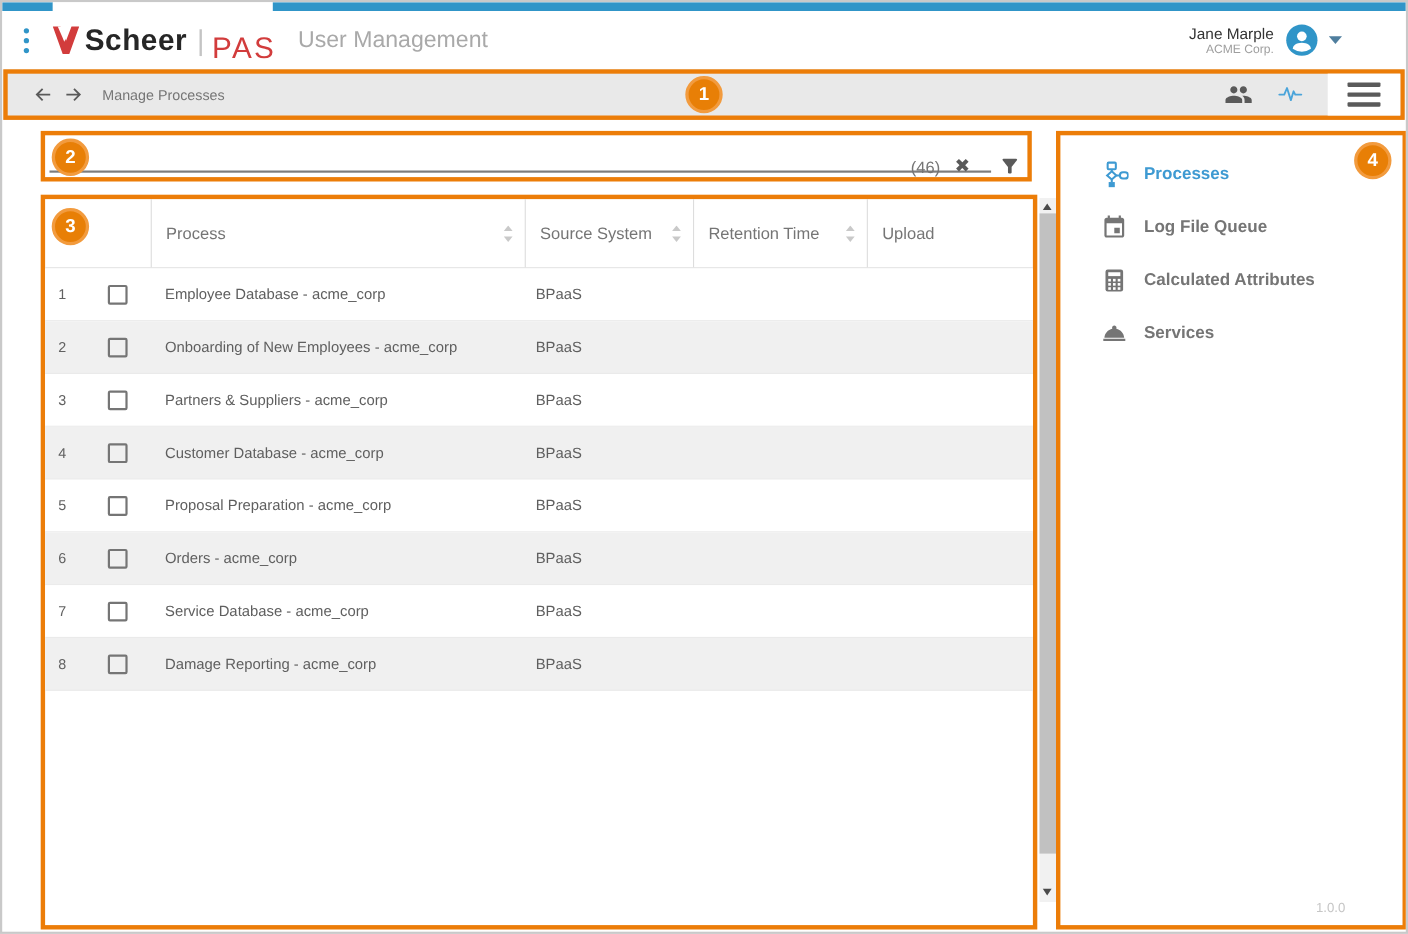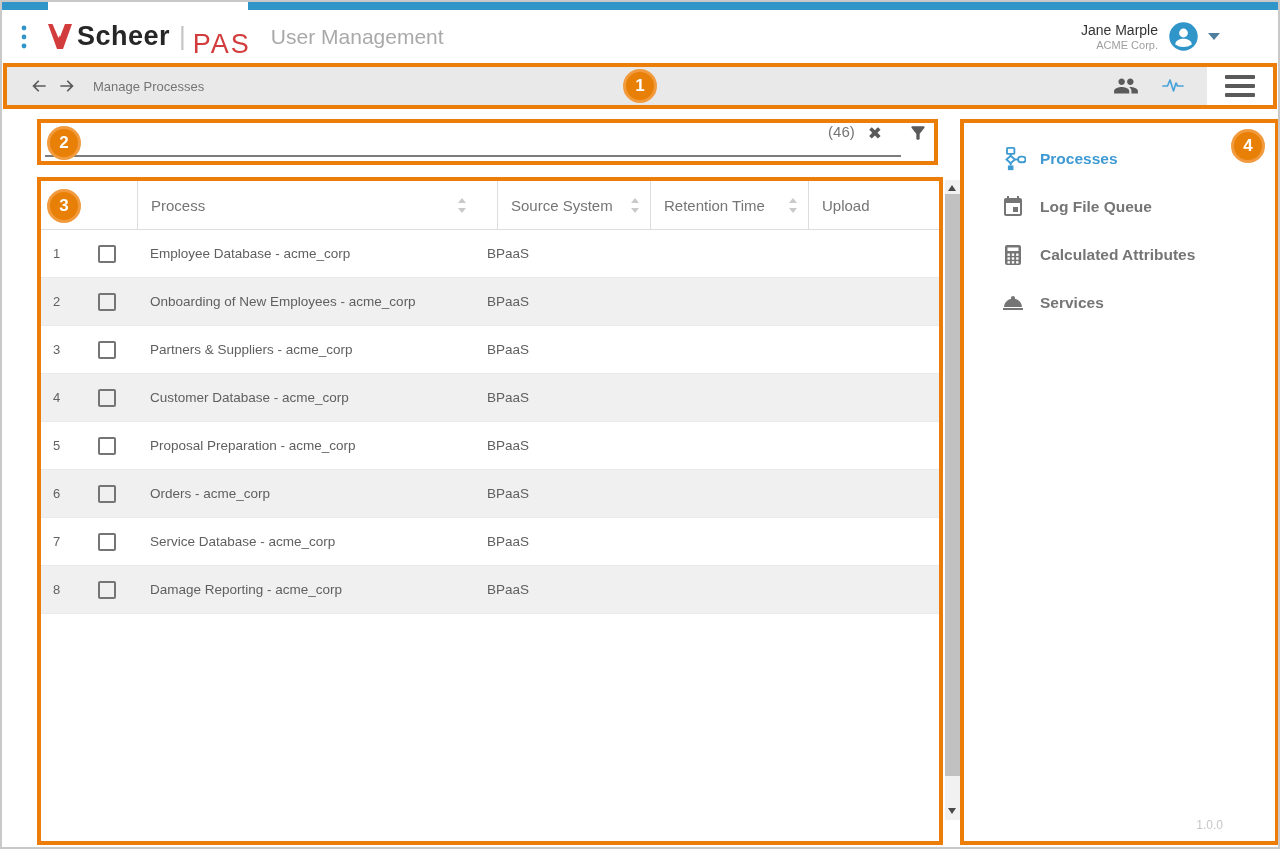--- a/index.html
+++ b/index.html
@@ -47,33 +47,33 @@
   .tb-right { margin-left:auto; display:flex; align-items:center; height:100%; }
   .tb-icon { display:flex; margin-right:22px; }
   .hamburger-btn { width:66px; height:100%; background:#fff; display:flex;
                    flex-direction:column; align-items:center; justify-content:center; gap:5px; }
   .hamburger-btn .bar { width:30px; height:4px; background:#5a5a5a; border-radius:1px; }
   .badge-1 { left:calc(50% - 17px); top:2px; }
 
   
   .box2 { left:35px; top:117px; width:901px; height:46px; }
   .underline { position:absolute; left:4px; bottom:4px; width:856px; height:2px; background:#7c7c7c; }
-  .search-right { position:absolute; right:6px; top:0; height:100%; display:flex; align-items:flex-start; }
+  .search-right { position:absolute; right:6px; top:0; height:100%; display:flex; align-items:flex-end; }
   .result-count { font-size:15px; color:#757575; }
   .clear-x { font-size:17px; color:#5a5a5a; margin-left:13px; cursor:pointer; }
   .funnel { display:flex; margin-left:26px; cursor:pointer; }
   .badge-2 { left:6px; top:3px; }
 
   
   .box3 { left:35px; top:175px; width:906px; height:668px; overflow:hidden; }
-  .thead { display:flex; height:49px; border-bottom:1px solid #ddd; align-items:stretch; }
+  .thead { display:flex; height:63px; border-bottom:1px solid #ddd; align-items:stretch; }
   .th { display:flex; align-items:center; justify-content:space-between;
         color:#757575; font-size:15px; padding-left:13px; border-left:1px solid #ddd; }
   .th-idx { width:96px; border-left:none; }
-  .th-proc { width:340px; } .th-src { width:153px;margin-left:20px; } .th-ret { width:158px; }
+  .th-proc { width:340px; } .th-src { width:153px; } .th-ret { width:158px; }
   .th-up { flex:1; border-right:none; }
   .sort { margin-right:10px; flex:none; }
   .trow { display:flex; height:48px; align-items:center; border-bottom:1px solid #eaeaea; background:#fff; }
   .trow.even { background:#f0f0f0; }
   .c-idx { width:57px; padding-left:12px; font-size:13px; color:#616161; }
   .c-check { width:39px; display:flex; }
   .cb { width:18px; height:18px; border:2px solid #757575; border-radius:2px; background:transparent; }
   .c-proc { width:340px; padding-left:13px; font-size:13.5px; color:#5f5f5f; }
   .c-src { width:153px; font-size:13.5px; color:#5f5f5f; padding-left:10px; }
   .badge-3 { left:6px; top:8px; }

